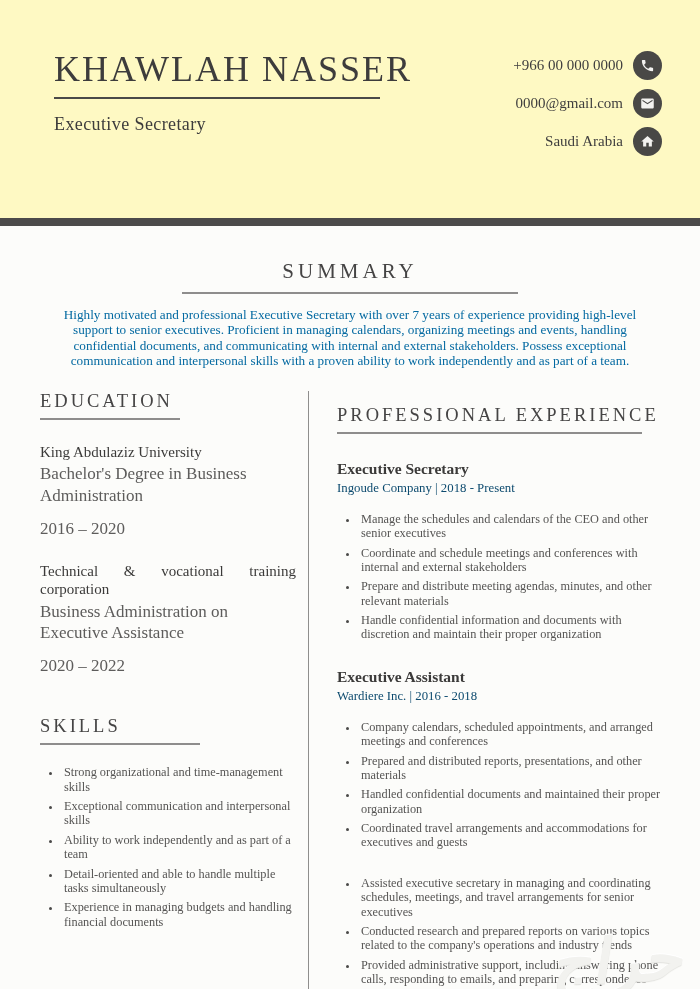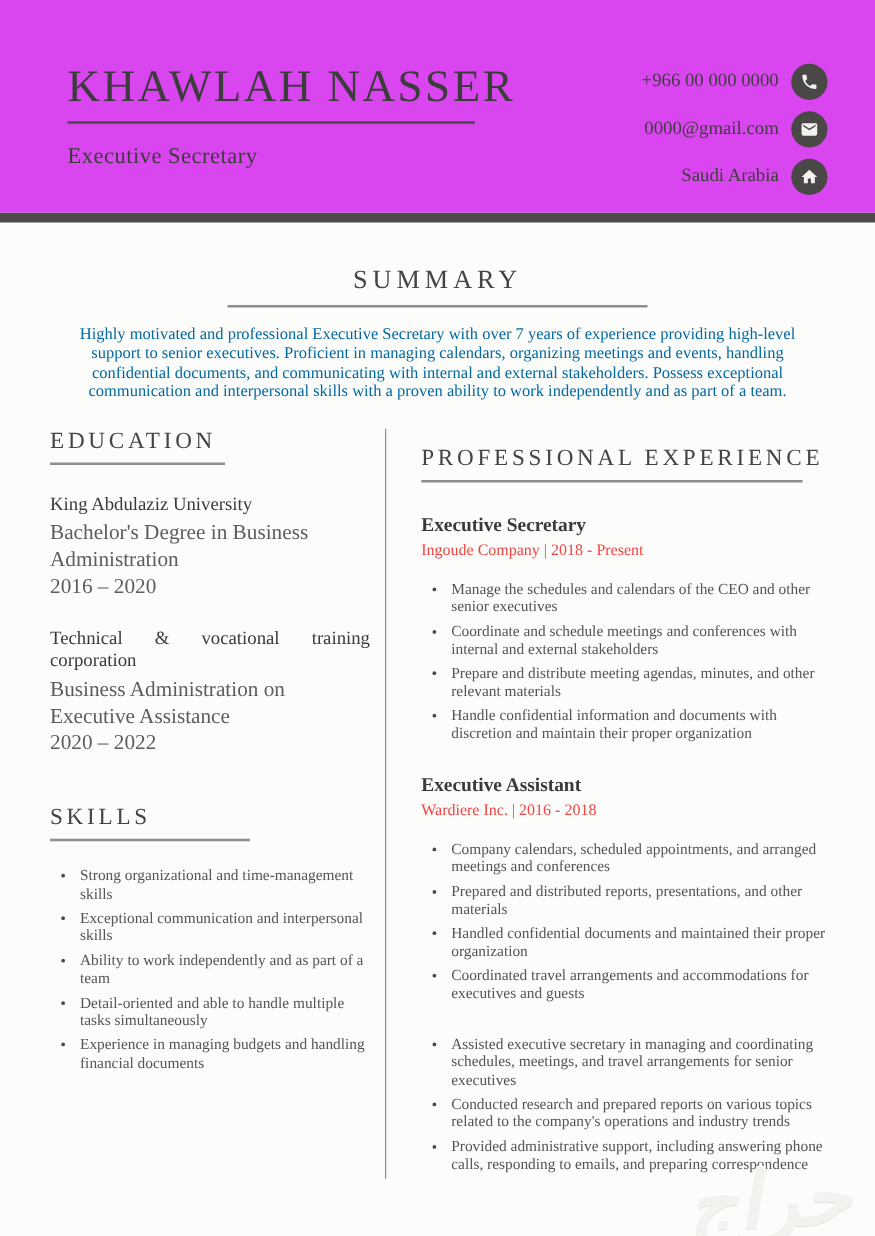--- a/index.html
+++ b/index.html
@@ -11,22 +11,22 @@
     width: 700px;
     height: 989px;
     margin: 0 auto;
     background: #fcfcfa;
     overflow: hidden;
   }
 
   
   .header {
     position: relative;
-    height: 170px;
-    background: #d946ef;
+    height: 218px;
+    background: #fef9c3;
     padding: 50px 38px 0 54px;
     display: flex;
     justify-content: space-between;
   }
   .person-name {
     font-size: 36px;
     font-weight: 400;
     letter-spacing: 2px;
     color: #3d3c3c;
     line-height: 1.1;
@@ -142,21 +142,21 @@
     color: #3b3a39;
     line-height: 1.18;
     text-align: justify;
   }
   .edu-degree, .edu-dates {
     font-size: 17px;
     color: #5d5c5b;
     line-height: 1.25;
     margin-top: 2px;
   }
-  .edu-dates { margin-top: 0; }
+  .edu-dates { margin-top: 12px; }
 
   .skills-block { margin-top: 40px; }
   .certs-block { margin-top: 42px; }
 
   ul.bullets {
     margin-top: 20px;
     padding-left: 22px;
     list-style: disc;
   }
   ul.bullets li {
@@ -169,21 +169,21 @@
   ul.bullets li::marker { color: #4a4948; font-size: 11px; }
 
   .job { margin-top: 26px; }
   .job-title {
     font-size: 15.5px;
     font-weight: 700;
     color: #3b3a39;
   }
   .job-meta {
     font-size: 12.8px;
-    color: #ef4444;
+    color: #0c4a6e;
     margin-top: 3px;
   }
   .job ul.bullets { margin-top: 16px; }
 
   
   .watermark {
     position: absolute;
     right: 14px;
     bottom: -8px;
     font-size: 62px;

